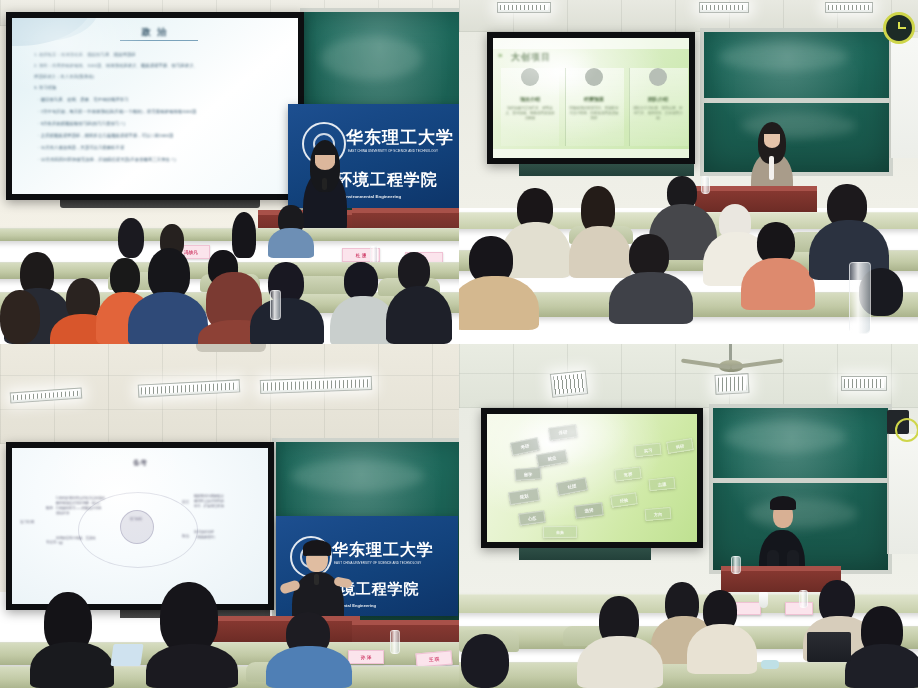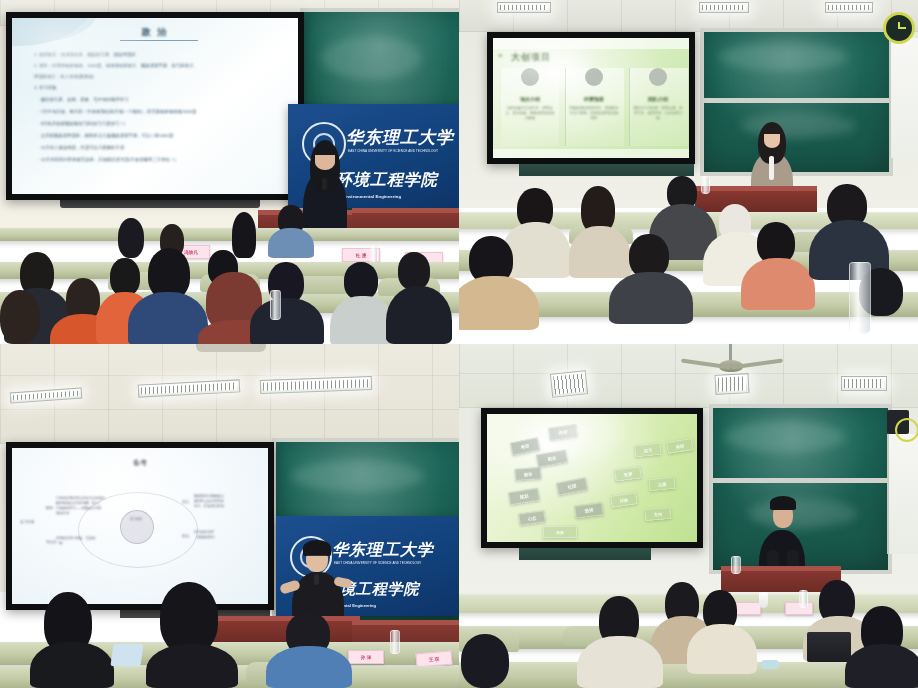--- a/index.html
+++ b/index.html
@@ -51,21 +51,21 @@
   
   .podium{position:absolute;background:linear-gradient(180deg,#8c3a33,#6d2c26);}
   .podiumtop{position:absolute;left:0;right:0;top:0;height:5px;background:#a85149;}
 
   
   .banner{position:absolute;background:linear-gradient(160deg,#1d4f90,#12427c 55%,#0d3468);
     box-shadow:0 3px 9px rgba(0,0,0,.35);}
   .banner .bseal{position:absolute;border-radius:50%;border:2px solid rgba(255,255,255,.88);}
   .banner .bseal::after{content:"";position:absolute;inset:22%;border-radius:50%;
      border:2px solid rgba(255,255,255,.8);}
-  .bzh{position:absolute;color:#fff;font-weight:700;letter-spacing:.06em;white-space:nowrap;font-style:italic;}
+  .bzh{position:absolute;color:#fff;font-weight:700;letter-spacing:.06em;white-space:nowrap;}
   .ben{position:absolute;color:rgba(255,255,255,.92);white-space:nowrap;letter-spacing:.02em;}
 
   
   .head{position:absolute;border-radius:48% 48% 42% 42%;}
   .body{position:absolute;border-radius:46% 46% 12% 12%/60% 60% 10% 10%;}
   .person{position:absolute;}
 
   
   .deskrow{position:absolute;left:-4%;width:108%;
     background:linear-gradient(180deg,#d6dcc0,#c2caa6 55%,#aab38c);

